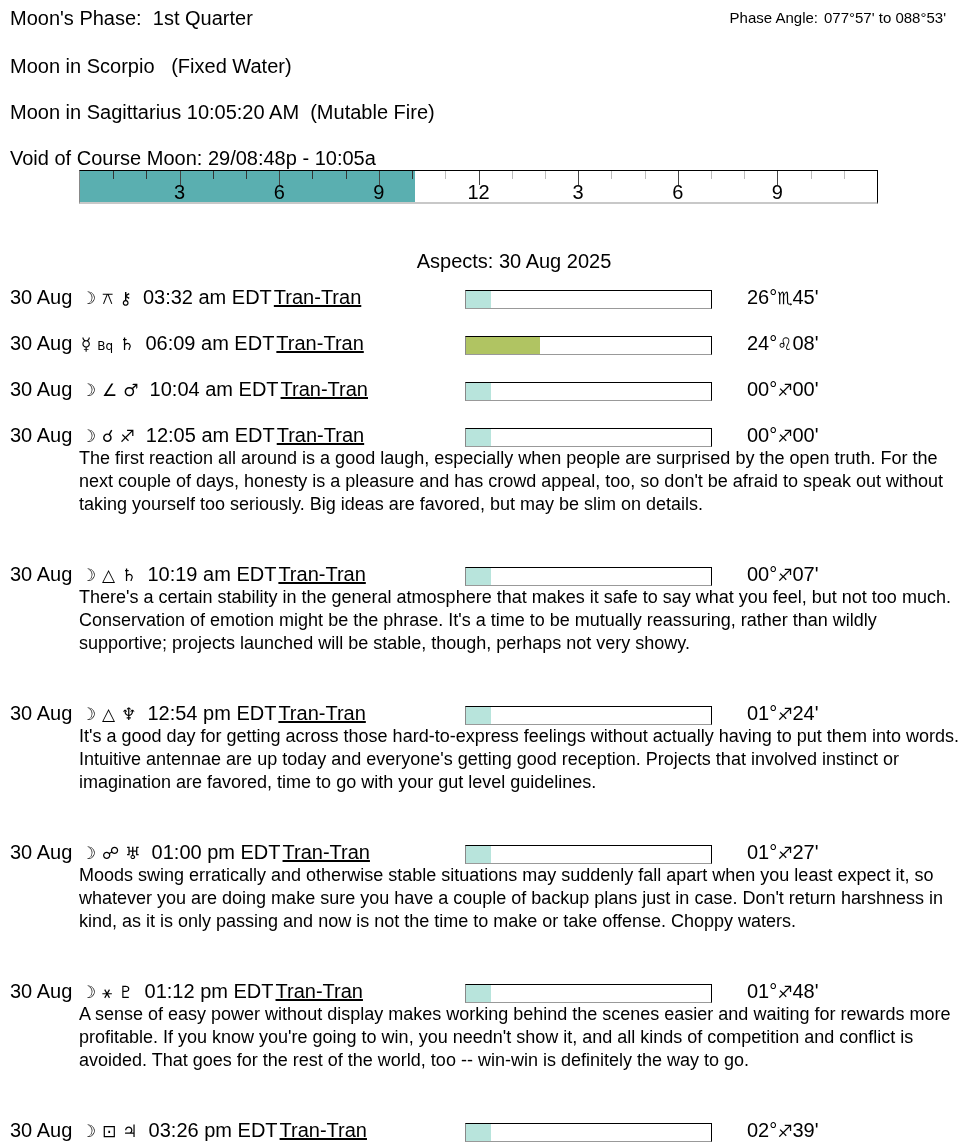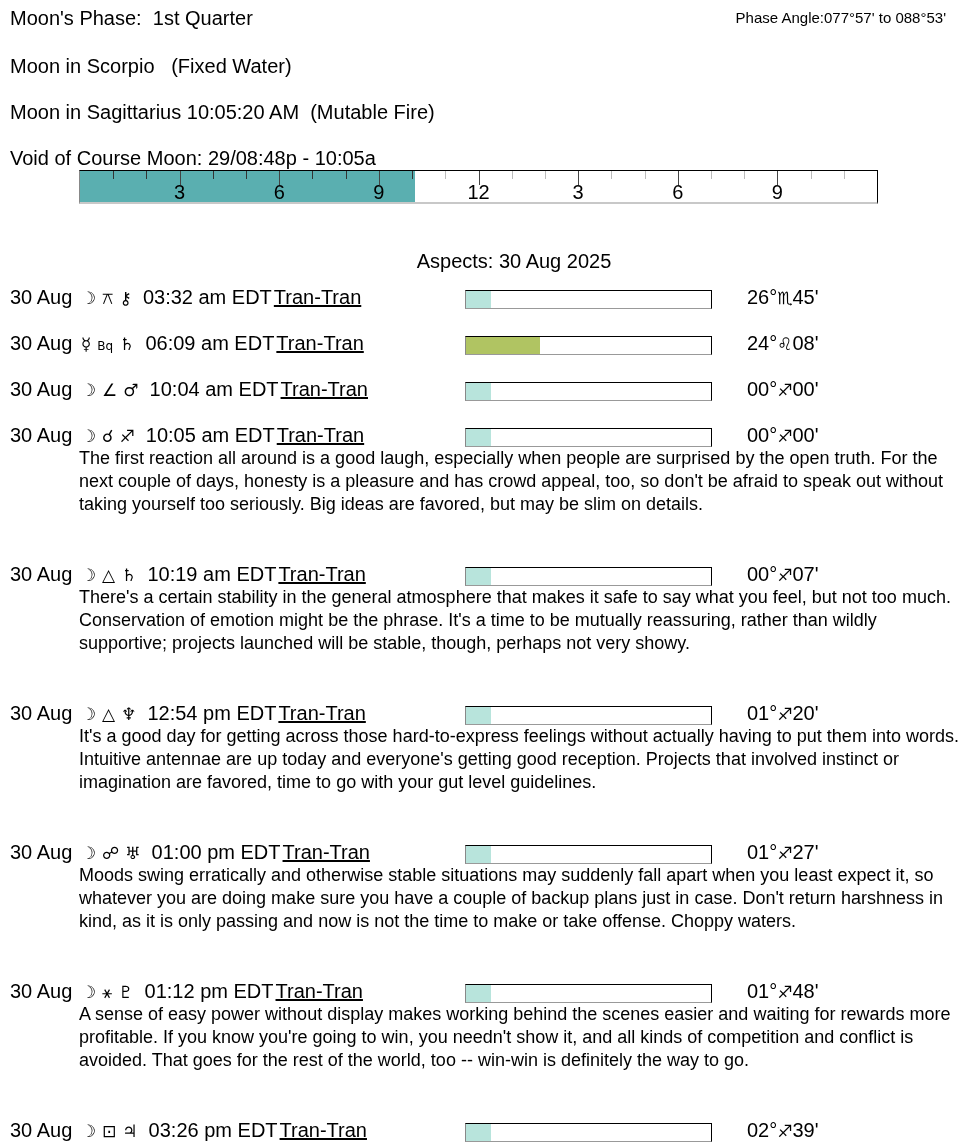--- a/index.html
+++ b/index.html
@@ -3,21 +3,21 @@
 <meta charset="utf-8">
 <style>
   html, body { margin: 0; padding: 0; background: #ffffff; }
   body {
     width: 976px; height: 1148px; position: relative; overflow: hidden;
     font-family: "Liberation Sans", "DejaVu Sans", sans-serif;
     color: #000; font-size: 20px;
   }
   .line { position: absolute; left: 10px; white-space: nowrap; }
   .phase-angle { position: absolute; right: 30px; top: 9px; font-size: 15px; white-space: nowrap; }
-  .phase-angle span + span { }
+  .phase-angle span + span { margin-left: 6px; }
   #timeline {
     position: absolute; left: 79px; top: 170px; width: 799px; height: 34px;
     border-top: 1px solid #000; border-right: 1px solid #000;
     border-bottom: 2px solid #c8c8c8; border-left: 1px solid #888;
     box-sizing: border-box; background: #fff;
   }
   #timeline .fill { position: absolute; left: 0; top: 0; bottom: 0; background: #5aafb0; }
   #timeline .tick { position: absolute; top: 0; width: 1px; background: #000; }
   #timeline .tick.minor { height: 8px; background: #333; }
   #timeline .tick.major { height: 14px; background: #444; }
@@ -109,41 +109,41 @@
       <div class="pos"><span>24°</span><span class="sg">♌</span><span>08'</span></div>
     </div>
     <div class="row" style="top: 378px;">
       <div class="head"><span>30 Aug</span> <span class="g">☽</span><span class="g">∠</span><span class="g">♂</span><span class="time">10:04 am EDT</span><span class="type">Tran-Tran</span></div>
       <div class="bar">
         <div class="bfill" style="width: 10%; background: rgb(184, 228, 220);"></div>
       </div>
       <div class="pos"><span>00°</span><span class="sg">♐</span><span>00'</span></div>
     </div>
     <div class="row" style="top: 424px;">
-      <div class="head"><span>30 Aug</span> <span class="g">☽</span><span class="g">☌</span><span class="g">♐</span><span class="time">10:05 am EDT</span><span class="type">Tran-Tran</span></div>
+      <div class="head"><span>30 Aug</span> <span class="g">☽</span><span class="g">☌</span><span class="g">♐</span><span class="time">12:05 am EDT</span><span class="type">Tran-Tran</span></div>
       <div class="bar">
         <div class="bfill" style="width: 10%; background: rgb(184, 228, 220);"></div>
       </div>
       <div class="pos"><span>00°</span><span class="sg">♐</span><span>00'</span></div>
       <div class="desc">The first reaction all around is a good laugh, especially when people are surprised by the open truth. For the next couple of days, honesty is a pleasure and has crowd appeal, too, so don't be afraid to speak out without taking yourself too seriously. Big ideas are favored, but may be slim on details.</div>
     </div>
     <div class="row" style="top: 563px;">
       <div class="head"><span>30 Aug</span> <span class="g">☽</span><span class="g">△</span><span class="g">♄</span><span class="time">10:19 am EDT</span><span class="type">Tran-Tran</span></div>
       <div class="bar">
         <div class="bfill" style="width: 10%; background: rgb(184, 228, 220);"></div>
       </div>
       <div class="pos"><span>00°</span><span class="sg">♐</span><span>07'</span></div>
       <div class="desc">There's a certain stability in the general atmosphere that makes it safe to say what you feel, but not too much. Conservation of emotion might be the phrase. It's a time to be mutually reassuring, rather than wildly supportive; projects launched will be stable, though, perhaps not very showy.</div>
     </div>
     <div class="row" style="top: 702px;">
       <div class="head"><span>30 Aug</span> <span class="g">☽</span><span class="g">△</span><span class="g">♆</span><span class="time">12:54 pm EDT</span><span class="type">Tran-Tran</span></div>
       <div class="bar">
         <div class="bfill" style="width: 10%; background: rgb(184, 228, 220);"></div>
       </div>
-      <div class="pos"><span>01°</span><span class="sg">♐</span><span>20'</span></div>
+      <div class="pos"><span>01°</span><span class="sg">♐</span><span>24'</span></div>
       <div class="desc">It's a good day for getting across those hard-to-express feelings without actually having to put them into words. Intuitive antennae are up today and everyone's getting good reception. Projects that involved instinct or imagination are favored, time to go with your gut level guidelines.</div>
     </div>
     <div class="row" style="top: 841px;">
       <div class="head"><span>30 Aug</span> <span class="g">☽</span><span class="g">☍</span><span class="g">♅</span><span class="time">01:00 pm EDT</span><span class="type">Tran-Tran</span></div>
       <div class="bar">
         <div class="bfill" style="width: 10%; background: rgb(184, 228, 220);"></div>
       </div>
       <div class="pos"><span>01°</span><span class="sg">♐</span><span>27'</span></div>
       <div class="desc">Moods swing erratically and otherwise stable situations may suddenly fall apart when you least expect it, so whatever you are doing make sure you have a couple of backup plans just in case. Don't return harshness in kind, as it is only passing and now is not the time to make or take offense. Choppy waters.</div>
     </div>

